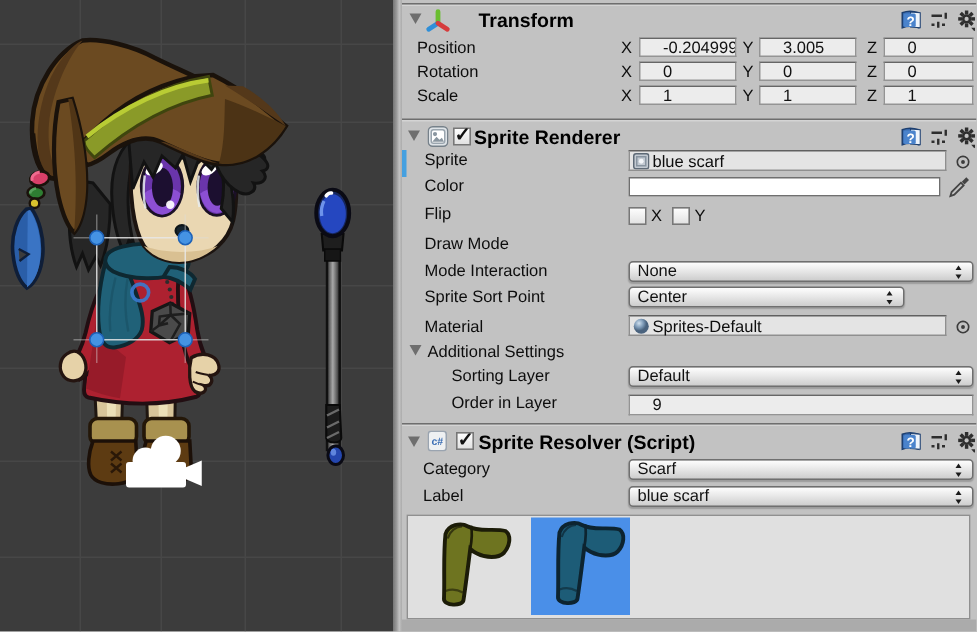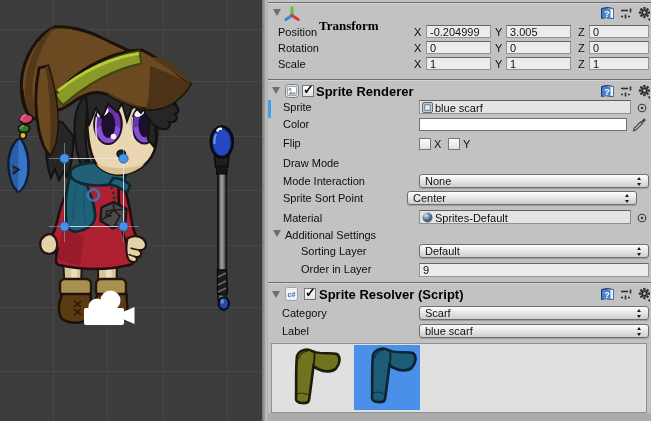--- a/index.html
+++ b/index.html
@@ -6,21 +6,21 @@
   font-family:"Liberation Sans",sans-serif;background:#c2c2c2;}
 #scene{position:absolute;left:0;top:0;width:262px;height:421px;background:#3c3c3c;}
 #split{position:absolute;left:262px;top:0;width:6px;height:421px;
   background:linear-gradient(90deg,#757575,#9a9a9a 40%,#c2c2c2 70%,#ababab);}
 #insp{position:absolute;left:268px;top:0;width:383px;height:421px;background:#c2c2c2;}
 .lbl{position:absolute;font-size:11px;color:#0d0d0d;white-space:nowrap;line-height:13px;}
 .b{font-weight:normal;}
 .hdr{position:absolute;font-size:13px;font-weight:bold;color:#000;white-space:nowrap;}
 .sep{position:absolute;left:0;width:383px;height:1px;background:#6e6e6e;box-shadow:0 1px 0 #d4d4d4;}
 .tf{position:absolute;background:#ececec;border:1px solid #949494;border-top-color:#666;
-  font-size:11px;color:#111;line-height:11px;padding:1px 0 0 3px;box-sizing:border-box;white-space:nowrap;overflow:hidden;}
+  font-size:11px;color:#111;line-height:11px;padding:1px 0 0 15px;box-sizing:border-box;white-space:nowrap;overflow:hidden;}
 .dd{position:absolute;background:linear-gradient(#fefefe,#ebebeb 40%,#cdcdcd);border:1px solid #6f6f6f;
   border-radius:3px;font-size:11px;color:#111;line-height:11px;padding:1px 0 0 5px;box-sizing:border-box;white-space:nowrap;}
 .dd{box-shadow:0 1px 1px rgba(0,0,0,.2);}
 .dd .ar{position:absolute;right:6px;top:1.5px;width:5px;height:10px;}
 .dd .ar:before{content:"";position:absolute;left:0;top:0.5px;border-left:2.5px solid transparent;
   border-right:2.5px solid transparent;border-bottom:3.5px solid #1a1a1a;}
 .dd .ar:after{content:"";position:absolute;left:0;bottom:0.5px;border-left:2.5px solid transparent;
   border-right:2.5px solid transparent;border-top:3.5px solid #1a1a1a;}
 .obj{position:absolute;background:#e4e4e4;border:1px solid #8f8f8f;border-top-color:#606060;
   font-size:11px;color:#111;line-height:11px;padding:1px 0 0 3px;box-sizing:border-box;white-space:nowrap;}
@@ -195,21 +195,21 @@
 
   <div class="sep" style="top:2px;"></div>
   <div class="tri" style="left:5px;top:9px;"></div>
   <svg class="ic" style="left:15px;top:5px;" width="18" height="17" viewBox="0 0 18 17">
     <g stroke-width="3.2" fill="none" stroke-linecap="round">
       <path d="M9 10.5 L9 2.8" stroke="#6abe30"></path>
       <path d="M9 10.5 L2.8 14.5" stroke="#2f8fd8"></path>
       <path d="M9 10.5 L15.2 14.5" stroke="#d63c3c"></path>
     </g>
   </svg>
-  <div class="hdr" style="left:51px;top:18px;font-family:Liberation Serif, serif;">Transform</div>
+  <div class="hdr" style="left:51px;top:6px;">Transform</div>
   <div class="lbl" style="left:10px;top:26px;">Position</div>
   <div class="lbl" style="left:146px;top:26px;">X</div>
   <div class="tf" style="left:158px;top:25px;width:65px;height:13px;">-0.204999</div>
   <div class="lbl" style="left:227px;top:26px;">Y</div>
   <div class="tf" style="left:238px;top:25px;width:65px;height:13px;">3.005</div>
   <div class="lbl" style="left:310px;top:26px;">Z</div>
   <div class="tf" style="left:321px;top:25px;width:60px;height:13px;">0</div>
   <div class="lbl" style="left:10px;top:42px;">Rotation</div>
   <div class="lbl" style="left:146px;top:42px;">X</div>
   <div class="tf" style="left:158px;top:41px;width:65px;height:13px;">0</div>
@@ -258,21 +258,21 @@
   </svg>
   <div class="lbl" style="left:15px;top:137px;">Flip</div>
   <div class="cb" style="left:151px;top:138px;"></div>
   <div class="lbl" style="left:166px;top:138px;">X</div>
   <div class="cb" style="left:180px;top:138px;"></div>
   <div class="lbl" style="left:195px;top:138px;">Y</div>
   <div class="lbl" style="left:15px;top:157px;">Draw Mode</div>
   <div class="lbl" style="left:15px;top:175px;">Mode Interaction</div>
   <div class="dd" style="left:151px;top:174px;width:230px;height:14px;">None<i class="ar"></i></div>
   <div class="lbl" style="left:15px;top:192px;">Sprite Sort Point</div>
-  <div class="dd" style="left:139px;top:191px;width:230px;height:14px;">Center<i class="ar"></i></div>
+  <div class="dd" style="left:151px;top:191px;width:184px;height:14px;">Center<i class="ar"></i></div>
   <div class="lbl" style="left:15px;top:212px;">Material</div>
   <div class="obj" style="left:151px;top:210px;width:212px;height:14px;"></div>
   <svg class="ic" style="left:154px;top:212px;" width="11" height="11" viewBox="0 0 11 11">
     <defs>
         <radialGradient id="sph" cx="35%" cy="30%">
           <stop offset="0%" stop-color="#cfe0ef"></stop>
           <stop offset="60%" stop-color="#7b98b5"></stop>
           <stop offset="100%" stop-color="#4a637e"></stop>
         </radialGradient>
       </defs>

